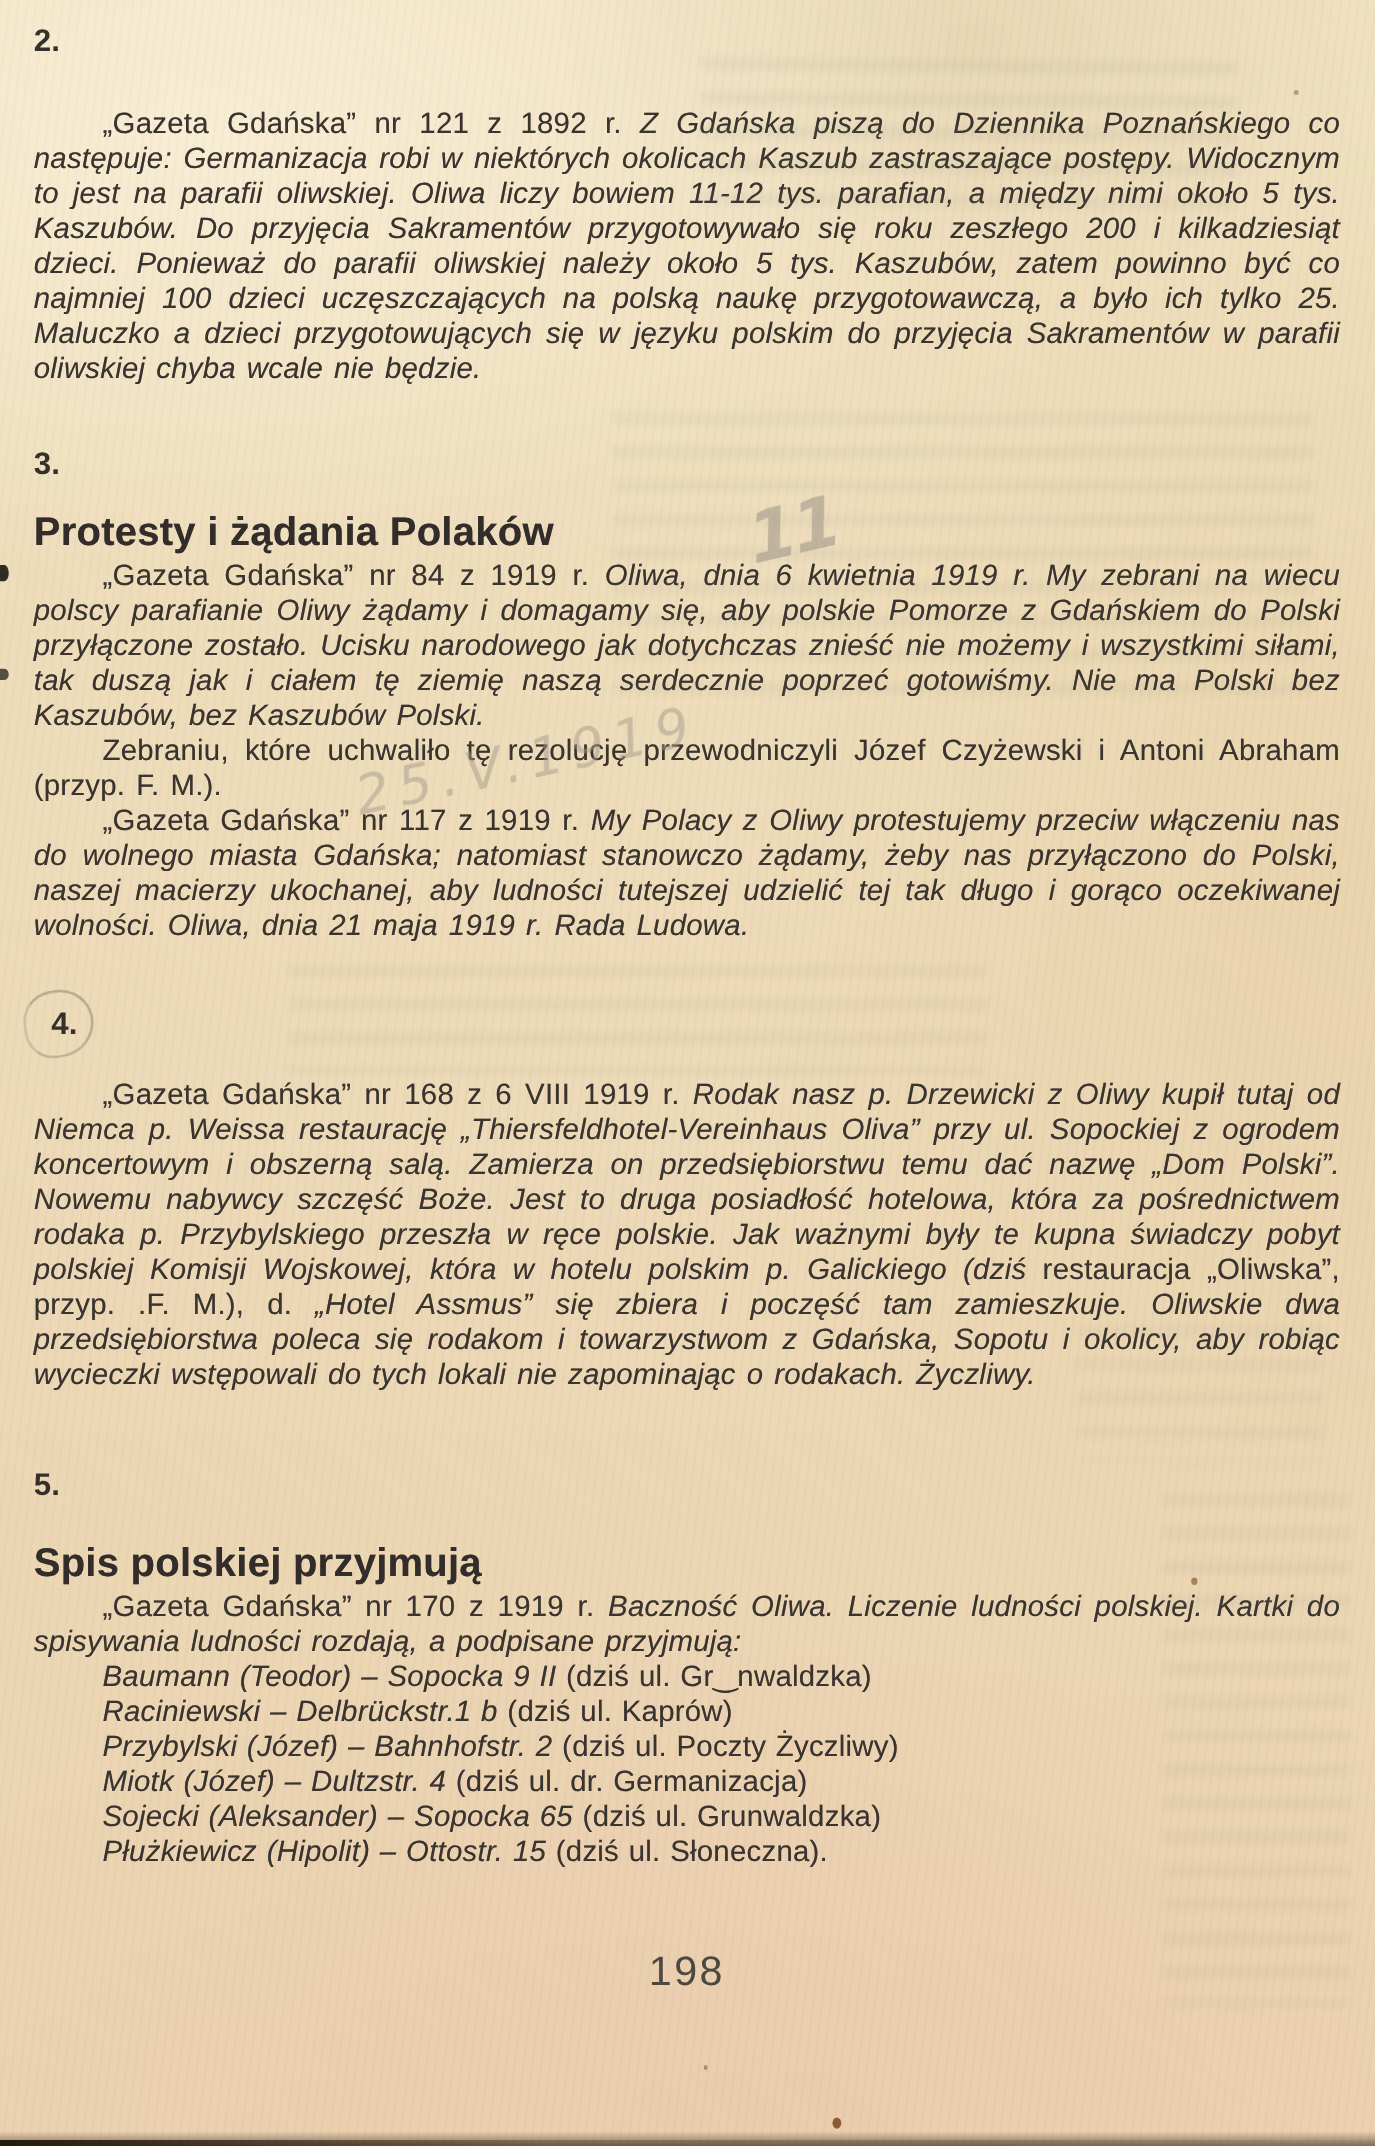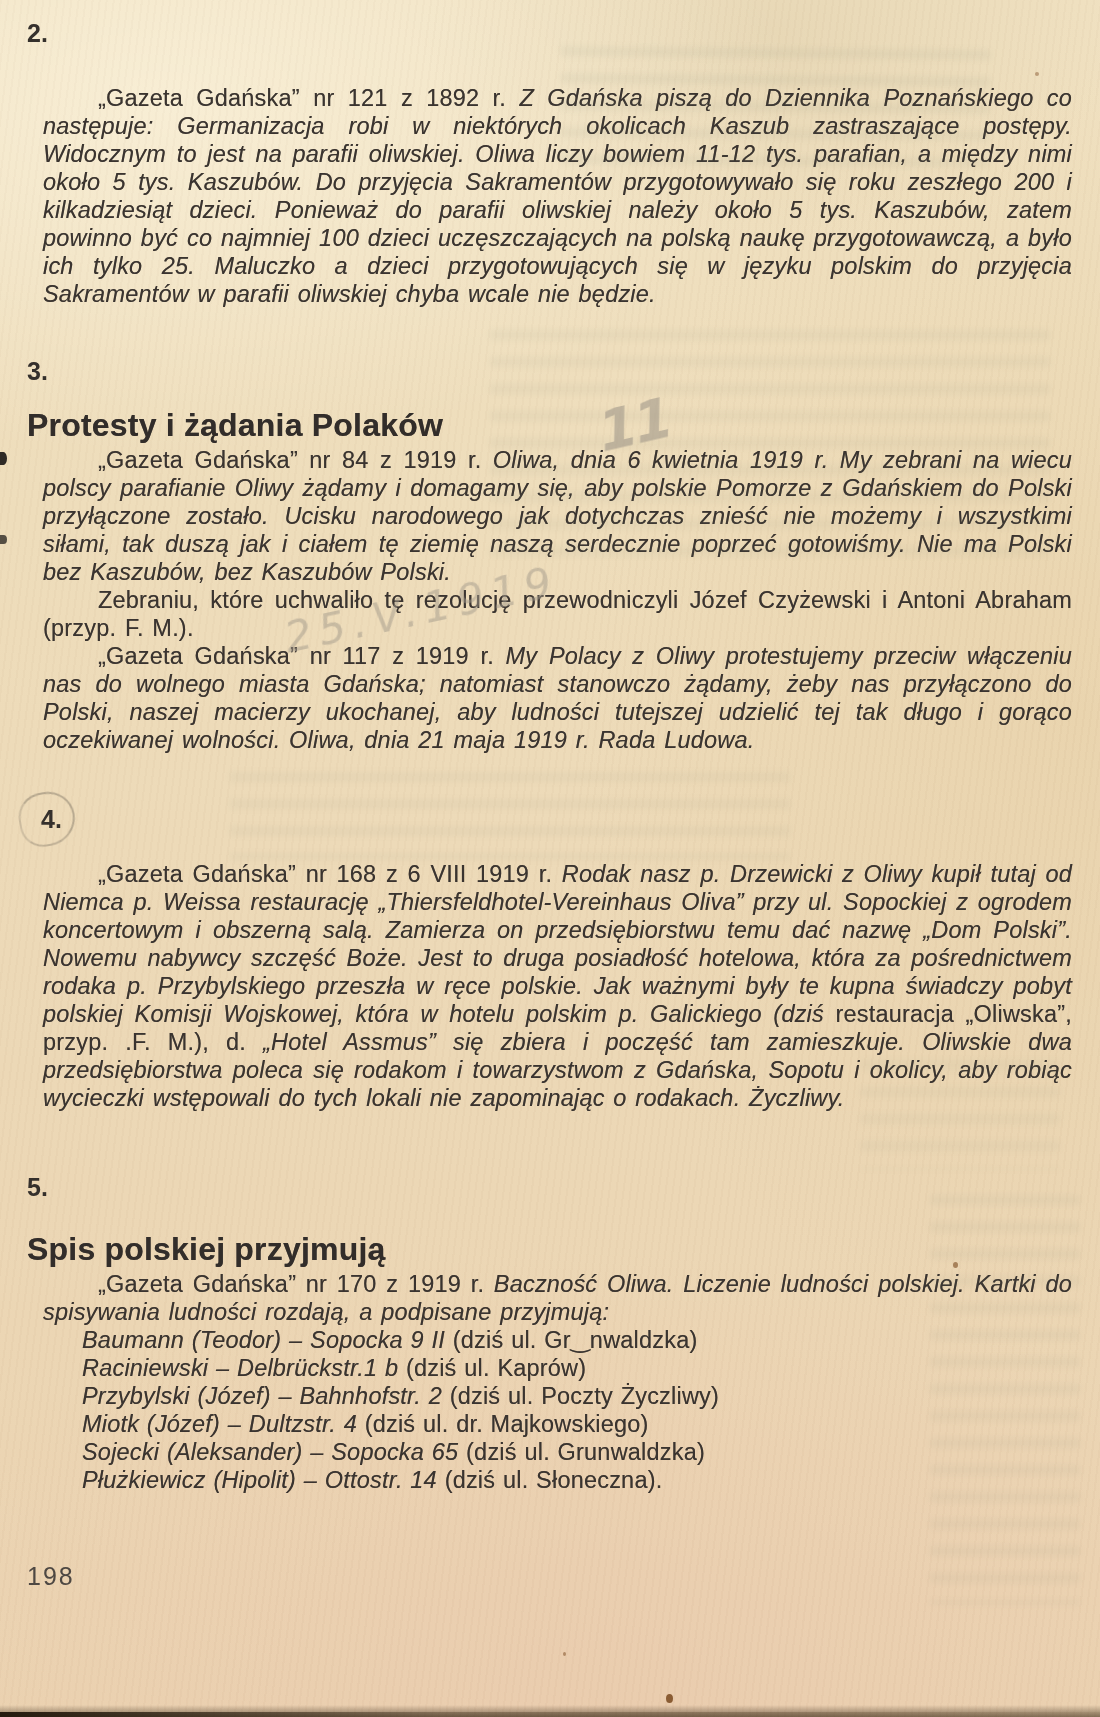--- a/index.html
+++ b/index.html
@@ -20,21 +20,21 @@
       linear-gradient(180deg,#f0e1c1 0%,#eeddbb 30%,#ecd8b6 62%,#ebd3b1 100%);
   }
   
   #grain{position:absolute;inset:0;pointer-events:none;opacity:.05;
     background:
       repeating-linear-gradient(97deg, rgba(120,90,50,.5) 0 2px, transparent 2px 7px),
       repeating-linear-gradient(13deg, rgba(255,255,255,.6) 0 1px, transparent 1px 5px);
     mix-blend-mode:multiply;}
   p{margin:0;font-size:23.5px;line-height:28px;text-align:justify;
     word-spacing:2px;letter-spacing:.2px;text-shadow:0 0 .4px rgba(58,52,48,.55);}
-  .indent{text-indent:55px;margin-left:16px;}
+  .indent{text-indent:55px;}
   .seg-i{font-style:italic;}
   .seg-r{font-style:normal;text-align:right;}
   .sec-num{font-size:25px;font-weight:700;color:#35302c;line-height:30px;}
   .heading{font-size:32px;font-weight:700;color:#322d2a;line-height:30px;margin:0 0 6px 0;letter-spacing:.2px;
     text-shadow:0 0 .4px rgba(50,45,42,.6);}
   .list-line{font-size:23.5px;line-height:28px;padding-left:55px;text-align:left;
     word-spacing:1px;letter-spacing:.2px;text-shadow:0 0 .4px rgba(58,52,48,.55);}
   
   #section-2 .sec-num{margin-bottom:36px;}
   #section-3{margin-top:48px;}
@@ -72,21 +72,21 @@
   #tick-2{top:535px;height:9px;opacity:.8;}
   .speck{position:absolute;border-radius:50%;background:#8a5c33;}
   #speck-1{left:666px;top:1694px;width:7px;height:9px;}
   #speck-2{left:953px;top:1262px;width:5px;height:6px;opacity:.7;}
   #speck-3{left:1035px;top:72px;width:4px;height:4px;opacity:.5;}
   #speck-4{left:563px;top:1652px;width:3px;height:4px;opacity:.6;}
   #bottom-shade{position:absolute;left:0;right:0;bottom:0;height:12px;pointer-events:none;
     background:linear-gradient(to top, rgba(46,32,16,.55), rgba(46,32,16,0));}
   #bottom-edge-line{position:absolute;left:0;bottom:0;width:100%;height:5px;pointer-events:none;
     background:linear-gradient(to right,#241a0e 0%,#38281454 40%,rgba(90,70,45,.35) 70%,rgba(120,95,60,.12) 100%);}
-  #page-number{margin-top:64px;font-size:25px;line-height:36px;color:#4e4843;letter-spacing:2px;}
+  #page-number{margin-top:64px;font-size:33px;line-height:36px;color:#4e4843;letter-spacing:2px;text-align:center;}
 </style>
 </head>
 <body>
 
 <div id="page">
   <div id="grain"></div>
 
   <div class="ghost" id="ghost-1"></div>
   <div class="ghost" id="ghost-2"></div>
   <div class="ghost" id="ghost-3"></div>
@@ -114,23 +114,23 @@
     <p class="indent"><span class="seg-r">„Gazeta Gdańska” nr 168 z 6 VIII 1919 r. </span><span class="seg-i">Rodak nasz p. Drzewicki z Oliwy kupił tutaj od Niemca p. Weissa restaurację „Thiersfeldhotel-Vereinhaus Oliva” przy ul. Sopockiej z ogrodem koncertowym i obszerną salą. Zamierza on przedsiębiorstwu temu dać nazwę „Dom Polski”. Nowemu nabywcy szczęść Boże. Jest to druga posiadłość hotelowa, która za pośrednictwem rodaka p. Przybylskiego przeszła w ręce polskie. Jak ważnymi były te kupna świadczy pobyt polskiej Komisji Wojskowej, która w hotelu polskim p. Galickiego (dziś </span><span class="seg-r">restauracja „Oliwska”, przyp. .F. M.), d. </span><span class="seg-i">„Hotel Assmus” się zbiera i poczęść tam zamieszkuje. Oliwskie dwa przedsiębiorstwa poleca się rodakom i towarzystwom z Gdańska, Sopotu i okolicy, aby robiąc wycieczki wstępowali do tych lokali nie zapominając o rodakach. Życzliwy.</span></p>
   </section>
 
   <section id="section-5">
     <div class="sec-num">5.</div>
     <h2 class="heading">Spis polskiej przyjmują</h2>
     <p class="indent"><span class="seg-r">„Gazeta Gdańska” nr 170 z 1919 r. </span><span class="seg-i">Baczność Oliwa. Liczenie ludności polskiej. Kartki do spisywania ludności rozdają, a podpisane przyjmują:</span></p>
     <div class="list-line"><span class="seg-i">Baumann (Teodor) – Sopocka 9 II </span><span class="seg-r">(dziś ul. Gr‿nwaldzka)</span></div>
     <div class="list-line"><span class="seg-i">Raciniewski – Delbrückstr.1 b </span><span class="seg-r">(dziś ul. Kaprów)</span></div>
     <div class="list-line"><span class="seg-i">Przybylski (Józef) – Bahnhofstr. 2 </span><span class="seg-r">(dziś ul. Poczty Życzliwy)</span></div>
-    <div class="list-line"><span class="seg-i">Miotk (Józef) – Dultzstr. 4 </span><span class="seg-r">(dziś ul. dr. Majkowskiego)</span></div>
+    <div class="list-line"><span class="seg-i">Miotk (Józef) – Dultzstr. 4 </span><span class="seg-r">(dziś ul. dr. Germanizacja)</span></div>
     <div class="list-line"><span class="seg-i">Sojecki (Aleksander) – Sopocka 65 </span><span class="seg-r">(dziś ul. Grunwaldzka)</span></div>
-    <div class="list-line"><span class="seg-i">Płużkiewicz (Hipolit) – Ottostr. 14 </span><span class="seg-r">(dziś ul. Słoneczna).</span></div>
+    <div class="list-line"><span class="seg-i">Płużkiewicz (Hipolit) – Ottostr. 15 </span><span class="seg-r">(dziś ul. Słoneczna).</span></div>
   </section>
 
   <div id="page-number">198</div>
 
   <div class="pencil" id="pencil-11">11</div>
   <div class="pencil" id="pencil-date">25.V.1919</div>
 
   <div class="edge-tick" id="tick-1"></div>
   <div class="edge-tick" id="tick-2"></div>
   <div class="speck" id="speck-1"></div>

